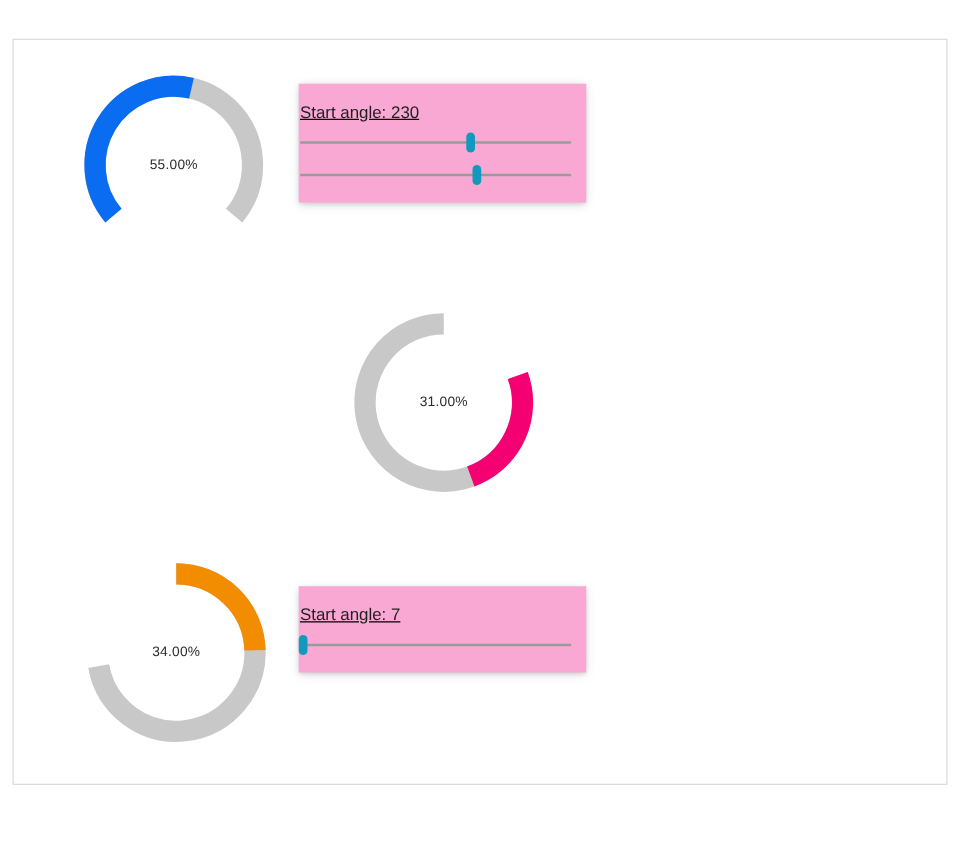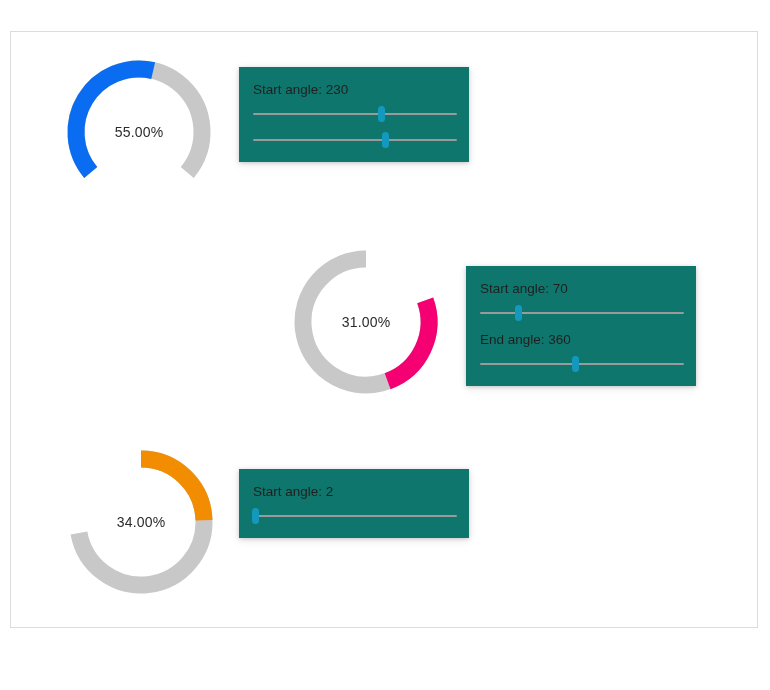--- a/index.html
+++ b/index.html
@@ -36,33 +36,34 @@
   }
   .gauge-label {
     position: absolute;
     left: 0;
     top: 0;
     width: 100%;
     height: 100%;
     display: flex;
     align-items: center;
     justify-content: center;
-    font-size: 14px;
+    font-size: 11px;
     color: #2b2b2b;
     letter-spacing: 0.2px;
     pointer-events: none;
   }
 
   
   .control-card {
     position: absolute;
-    background: #0f766e;
+    background: #f9a8d4;
     box-shadow: 0 1px 4px rgba(0,0,0,0.16), 0 2px 9px rgba(0,0,0,0.10);
     box-sizing: border-box;
-    padding: 14px 12px 14px 14px;
+    padding: 14px 12px 14px 1px;
+    text-decoration: underline;
   }
   .slider-group {
     margin-bottom: 10px;
   }
   .slider-group:last-child {
     margin-bottom: 0;
   }
   .slider-label {
     font-size: 13.5px;
     color: #1f1f1f;
@@ -116,56 +117,40 @@
         </div>
       </div>
       <div class="slider-group">
         <div class="slider">
           <div class="slider-track" style="background: rgb(154, 154, 154);"></div>
           <div class="slider-thumb" style="left: 65%; background: rgb(20, 153, 190);"></div>
         </div>
       </div>
     </div>
 
-    <div class="gauge" id="gauge-1" style="left:275px; top:210px; width:160px; height:160px;">
+    <div class="gauge" id="gauge-1" style="left:264px; top:210px; width:160px; height:160px;">
       <svg width="160" height="160" viewBox="0 0 160 160">
         <path class="g-track" fill="none" stroke-width="17" stroke-linecap="butt" d="M 139.20063510951223 58.452730970482875 A 63 63 0 1 1 79.99999999999999 17" stroke="#c8c8c8"></path>
         <path class="g-value" fill="none" stroke-width="17" stroke-linecap="butt" d="M 139.20063510951223 58.452730970482875 A 63 63 0 0 1 101.65056075889382 139.16293788196668" stroke="#f50073"></path>
       </svg>
       <div class="gauge-label">31.00%</div>
     </div>
 
-    <div class="control-card" style="left:455px; top:234px; width:230px;">
-      <div class="slider-group">
-        <div class="slider-label">Start angle: 70</div>
-        <div class="slider">
-          <div class="slider-track" style="background: rgb(154, 154, 154);"></div>
-          <div class="slider-thumb" style="left: 19%; background: rgb(20, 153, 190);"></div>
-        </div>
-      </div>
-      <div class="slider-group">
-        <div class="slider-label">End angle: 360</div>
-        <div class="slider">
-          <div class="slider-track" style="background: rgb(154, 154, 154);"></div>
-          <div class="slider-thumb" style="left: 47%; background: rgb(20, 153, 190);"></div>
-        </div>
-      </div>
-    </div>
 
     <div class="gauge" id="gauge-2" style="left:50px; top:410px; width:160px; height:160px;">
       <svg width="160" height="160" viewBox="0 0 160 160">
         <path class="g-track" fill="none" stroke-width="17" stroke-linecap="butt" d="M 80 17 A 63 63 0 1 1 17.957111560230892 90.9398351930166" stroke="#c8c8c8"></path>
         <path class="g-value" fill="none" stroke-width="17" stroke-linecap="butt" d="M 80 17 A 63 63 0 0 1 142.97543724754232 78.24093676041517" stroke="#f28c00"></path>
       </svg>
       <div class="gauge-label">34.00%</div>
     </div>
 
     <div class="control-card" style="left:228px; top:437px; width:230px;">
       <div class="slider-group">
-        <div class="slider-label">Start angle: 2</div>
+        <div class="slider-label">Start angle: 7</div>
         <div class="slider">
           <div class="slider-track" style="background: rgb(154, 154, 154);"></div>
           <div class="slider-thumb" style="left: 1%; background: rgb(20, 153, 190);"></div>
         </div>
       </div>
     </div>
 
   </div>
 </div>
 

